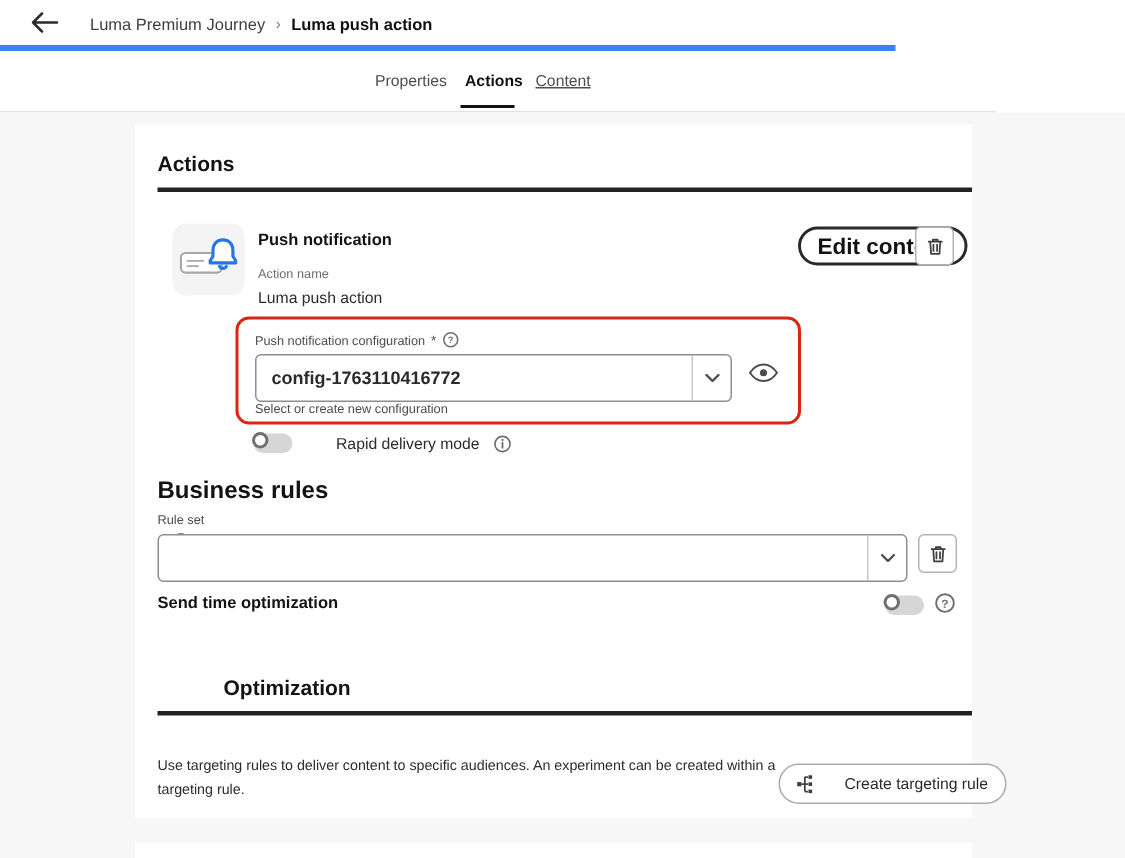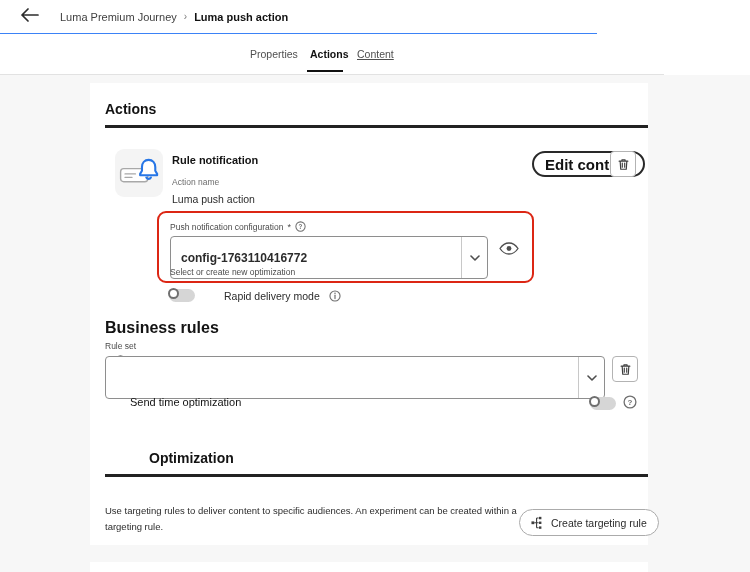--- a/index.html
+++ b/index.html
@@ -1,21 +1,21 @@
 <!DOCTYPE html>
 <html><head>
 <meta charset="utf-8">
 <style>
   * { margin:0; padding:0; box-sizing:border-box; }
   html,body { width:750px; height:572px; }
   body { font-family:"Liberation Sans", sans-serif; background:#fff; }
   .screen { position:relative; width:750px; height:572px; overflow:hidden; background:#fff; }
 
   
-  .header { position:absolute; top:0; left:0; width:597px; height:34px; background:#fff; border-bottom:1px solid #3b82f6; }
+  .header { position:absolute; top:0; left:0; width:597px; height:34px; background:#fff; border-bottom:4px solid #3b82f6; }
   .back-btn { position:absolute; left:21px; top:8px; width:18px; height:16px; cursor:pointer; }
   .crumbs { position:absolute; left:60px; top:0; height:33px; display:flex; align-items:center; gap:7px; }
   .crumb-parent { font-size:11px; color:#3f3f3f; cursor:pointer; }
   .crumb-sep { font-size:10px; color:#7a7a7a; }
   .crumb-cur { font-size:11px; color:#111; font-weight:700; }
 
   
   .tabbar { position:absolute; top:34px; left:0; width:664px; height:41px; background:#fff; border-bottom:1px solid #e2e2e2; }
   .tab { position:absolute; top:0; height:40px; display:flex; align-items:center; font-size:10.5px; color:#4f4f4f; cursor:pointer; }
   .tab-properties { left:250px; }
@@ -44,44 +44,44 @@
   .edit-btn { position:absolute; left:532px; top:151px; height:26px; padding:0 11px; background:#fff; border:2px solid #292929; border-radius:14px; font-family:inherit; font-size:15px; font-weight:700; color:#131313; display:flex; align-items:center; cursor:pointer; }
   .icon-btn { position:absolute; width:26px; height:26px; background:#fff; border:1px solid #b3b3b3; border-radius:4px; display:flex; align-items:center; justify-content:center; cursor:pointer; }
   .trash-top { left:610px; top:151px; }
   .trash-rule { left:612px; top:356px; }
 
   
   .annotation-box { position:absolute; left:157px; top:211px; width:377px; height:72px; border:2.5px solid #dc2614; border-radius:9px; pointer-events:none; }
   .field-label { display:flex; align-items:center; gap:4px; font-size:8.5px; color:#4b4b4b; }
   .config-label-row { position:absolute; left:170px; top:221px; }
   .required-star { color:#4b4b4b; font-size:9px; }
-  .dropdown { position:absolute; background:#fff; border:1px solid #8e8e8e; border-radius:4px; height:43px; display:flex; align-items:center; cursor:pointer;justify-content:flex-end; }
+  .dropdown { position:absolute; background:#fff; border:1px solid #8e8e8e; border-radius:4px; height:32px; display:flex; align-items:center; cursor:pointer;justify-content:flex-end; }
   .dd-config { left:170px; top:236px; width:318px; }
   .dd-rule { left:105px; top:356px; width:500px; }
   .dd-value { flex:1; padding:0 10px; font-size:12px; font-weight:700; color:#2b2b2b; white-space:nowrap; overflow:hidden; }
   .dd-chevron-zone { width:26px; height:100%; border-left:1px solid #c8c8c8; display:flex; align-items:center; justify-content:center; }
   .eye-btn { position:absolute; left:499px; top:242px; width:22px; height:16px; cursor:pointer; }
   .helper-text { position:absolute; left:170px; top:267px; font-size:8.5px; color:#4b4b4b; }
 
   
   .toggle { position:relative; width:26px; height:13px; background:#d6d6d6; border-radius:7px; cursor:pointer; flex:none; }
   .toggle .knob { position:absolute; left:-1px; top:-1px; width:11px; height:11px; background:#fff; border:2px solid #6f6f6f; border-radius:50%; }
   .rapid-row { position:absolute; left:169px; top:289px; display:flex; align-items:center; gap:9px; }
   .rapid-label { font-size:10.5px; color:#2c2c2c;margin-left:20px; }
 
   .biz-rules-title { position:absolute; left:105px; top:319px; font-size:16px; font-weight:700; color:#131313; }
   .ruleset-label-row { position:absolute; left:105px; top:341px;flex-direction:column; }
 
-  .sto-title { position:absolute; left:105px; top:396px; font-size:11px; font-weight:400; color:#131313;margin-left:25px; }
+  .sto-title { position:absolute; left:105px; top:396px; font-size:11px; font-weight:700; color:#131313; }
   .sto-toggle { position:absolute; left:590px; top:397px; }
   .sto-help { position:absolute; left:623px; top:395px; width:14px; height:14px; cursor:pointer; }
 
   
   .opt-desc { position:absolute; left:105px; top:503px; width:412px; font-size:9.5px; line-height:16px; color:#2c2c2c; }
-  .create-rule-btn { position:absolute; left:519px; top:509px; height:27px; padding:0 11px; background:#fff; border:1px solid #ababab; border-radius:14px; display:flex; align-items:center; gap:7px; font-family:inherit; font-size:10.5px; color:#2b2b2b; cursor:pointer; }
+  .create-rule-btn { position:absolute; left:519px; top:509px; height:27px; padding:0 11px; background:#fff; border:1px solid #ababab; border-radius:14px; display:flex; align-items:center; gap:19px; font-family:inherit; font-size:10.5px; color:#2b2b2b; cursor:pointer; }
 
   .help-icon-sm { width:11px; height:11px; cursor:pointer; flex:none; }
   .info-icon-sm { width:12px; height:12px; cursor:pointer; flex:none; }
   svg { display:block; }
 </style>
 </head>
 <body>
 
 <div class="screen">
 
@@ -114,21 +114,21 @@
 
   <div class="push-icon-tile">
     <svg viewBox="0 0 48 48" width="42" height="42">
       <rect x="3" y="19" width="31" height="15" rx="3.5" fill="#fff" stroke="#a8a8a8" stroke-width="1.6"></rect>
       <path d="M8 25h12" stroke="#a8a8a8" stroke-width="1.4" stroke-linecap="round"></path>
       <path d="M8 29h8" stroke="#a8a8a8" stroke-width="1.4" stroke-linecap="round"></path>
       <path d="M35 9c-4.6 0-7.6 3.3-7.6 8.2v4.3L25.3 25v1.6h19.4V25l-2.1-3.5v-4.3C42.6 12.3 39.6 9 35 9z" fill="#fff" stroke="#2776e6" stroke-width="2.4" stroke-linejoin="round"></path>
       <path d="M32.4 29.2a2.9 2.9 0 0 0 5.2 0" fill="none" stroke="#2776e6" stroke-width="2.4" stroke-linecap="round"></path>
     </svg>
   </div>
-  <div class="push-title">Rule notification</div>
+  <div class="push-title">Push notification</div>
   <div class="action-name-label">Action name</div>
   <div class="action-name-value">Luma push action</div>
 
   <button class="edit-btn">Edit content</button>
   <div class="icon-btn trash-top">
     <svg class="trash-glyph" viewBox="0 0 14 14" width="13" height="13">
         <path d="M2.3 3.4h9.4M5.3 3.4V1.9h3.4v1.5M3.4 3.4l.6 8.7h6l.6-8.7M5.7 5.4v4.6M8.3 5.4v4.6" fill="none" stroke="#3e3e3e" stroke-width="1.25" stroke-linecap="round" stroke-linejoin="round"></path>
       </svg>
   </div>
 
@@ -149,21 +149,21 @@
           <path d="M1 1l4 4 4-4" fill="none" stroke="#4e4e4e" stroke-width="1.6" stroke-linecap="round" stroke-linejoin="round"></path>
         </svg>
     </div>
   </div>
   <div class="eye-btn">
     <svg viewBox="0 0 20 13" width="20" height="13">
         <path d="M1 6.5C3.7 2.4 6.7 1 10 1s6.3 1.4 9 5.5C16.3 10.6 13.3 12 10 12S3.7 10.6 1 6.5z" fill="none" stroke="#4e4e4e" stroke-width="1.3"></path>
         <circle cx="10" cy="6.5" r="2.4" fill="#4e4e4e"></circle>
       </svg>
   </div>
-  <div class="helper-text">Select or create new optimization</div>
+  <div class="helper-text">Select or create new configuration</div>
 
   <div class="rapid-row">
     <div class="toggle">
         <div class="knob"></div>
       </div>
     <span class="rapid-label">Rapid delivery mode</span>
     <svg class="info-icon-sm" viewBox="0 0 14 14">
         <circle cx="7" cy="7" r="5.9" fill="none" stroke="#6f6f6f" stroke-width="1.3"></circle>
         <path d="M7 6v4" stroke="#6f6f6f" stroke-width="1.4" stroke-linecap="round"></path>
         <circle cx="7" cy="3.8" r="0.9" fill="#6f6f6f"></circle>

